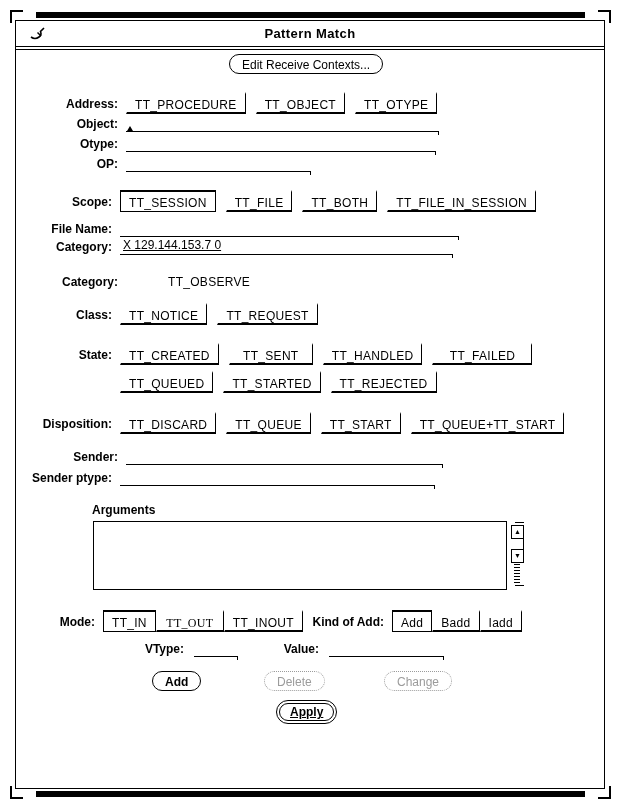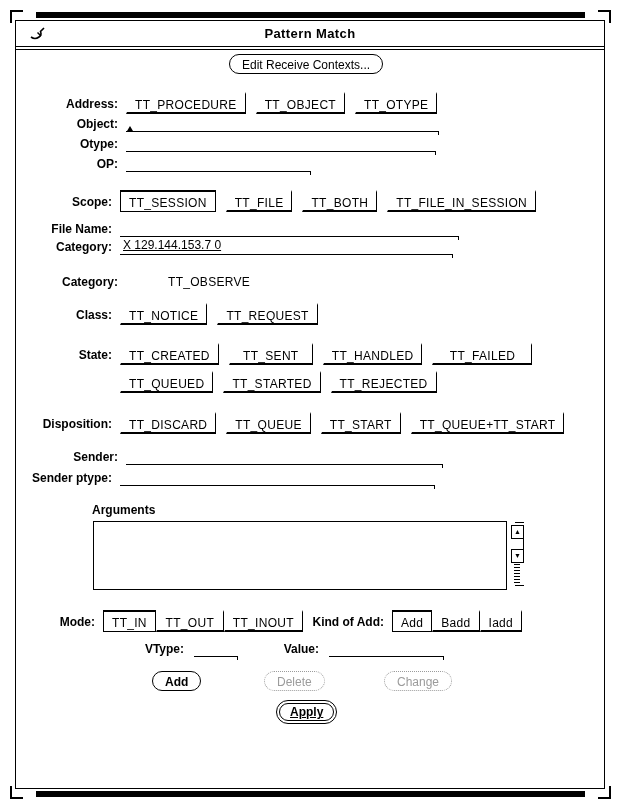--- a/index.html
+++ b/index.html
@@ -210,21 +210,21 @@
     <div class="sb-drag"></div>
     <div class="sb-btn"><span>▼</span></div>
     <div class="sb-cable"></div>
     <div class="sb-anchor"></div>
   </div>
 
   <div class="trow" style="left:55px;top:610px;">
     <div class="lbl" style="width:40px;">Mode:</div>
     <div class="tgroup">
       <div class="tbtn selected" style="min-width:48px;">TT_IN</div>
-      <div class="tbtn" style="min-width:68px;">TT_OUT</div>
+      <div class="tbtn" style="min-width:68px;font-family:Liberation Serif, serif;">TT_OUT</div>
       <div class="tbtn" style="min-width:75px;">TT_INOUT</div>
     </div>
   </div>
   <div class="trow" style="left:300px;top:610px;">
     <div class="lbl" style="width:84px;">Kind of Add:</div>
     <div class="tgroup">
       <div class="tbtn selected" style="min-width:35px;">Add</div>
       <div class="tbtn" style="min-width:44px;">Badd</div>
       <div class="tbtn" style="min-width:42px;">Iadd</div>
     </div>

